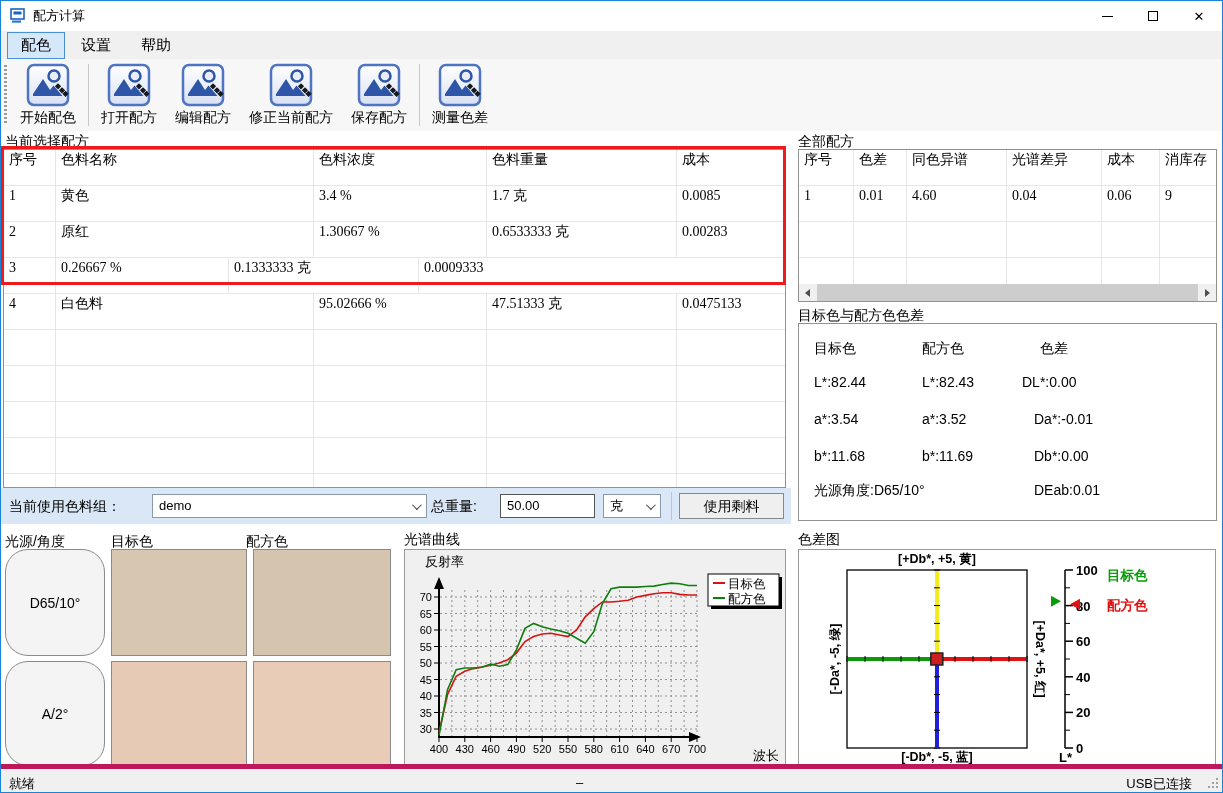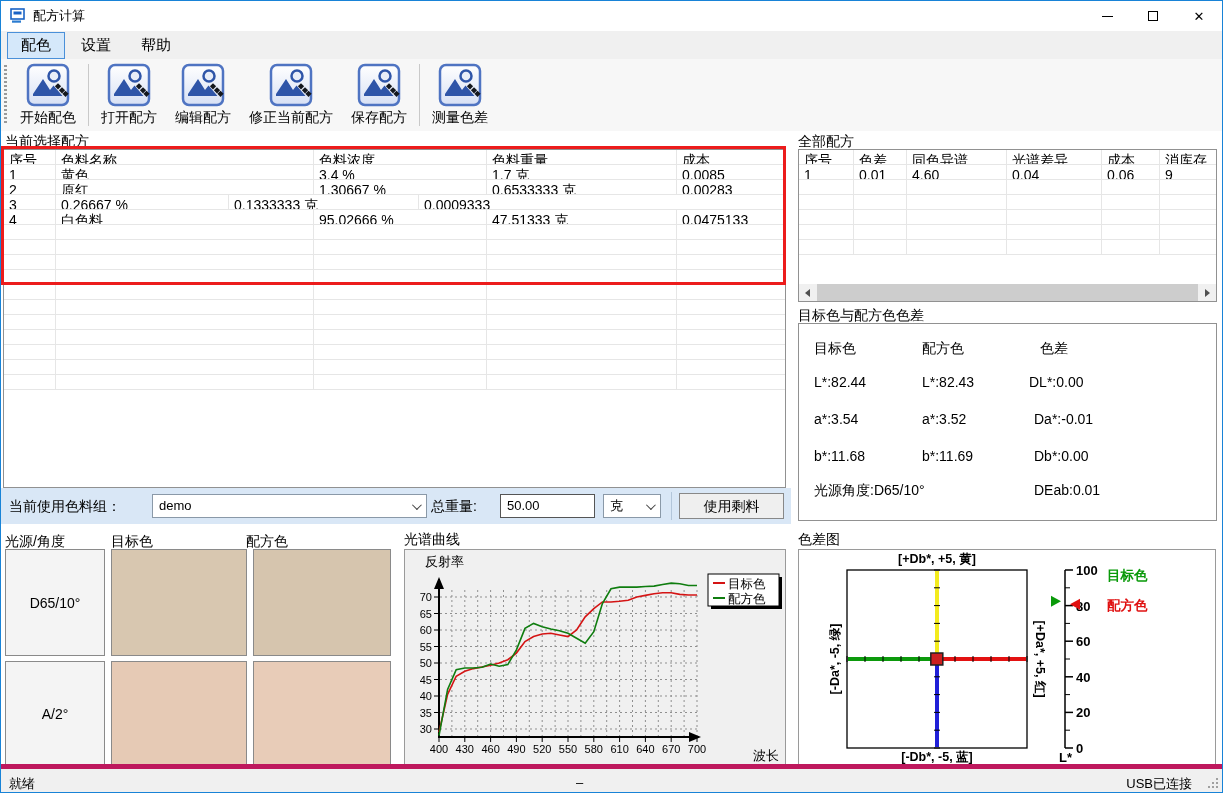--- a/index.html
+++ b/index.html
@@ -27,21 +27,21 @@
   .toolbar::before { content:""; position:absolute; left:3px; top:6px; width:3px; height:60px;
     background:repeating-linear-gradient(to bottom,#9a9a9a 0 2px,transparent 2px 4px); }
   .tbtn { display:flex; flex-direction:column; align-items:center; padding:2px 9px; font-size:14px; }
   .tbtn svg { width:44px; height:44px; margin-bottom:2px; }
   .tsep { width:1px; height:62px; background:#c9c9c9; margin:3px 3px 0 3px; }
   
   .client { position:absolute; left:0; top:130px; width:1221px; height:635px; background:#fff; }
   .seclabel { position:absolute; font-size:14px; white-space:nowrap; }
   .panelbox { position:absolute; border:1px solid #919191; background:#fff; overflow:hidden; }
   
-  .thead, .trow { display:flex; height:15px; line-height:20px; font-size:14px; }
+  .thead, .trow { display:flex; height:36px; line-height:20px; font-size:14px;font-family:Liberation Serif, serif; }
   .tcell { border-right:1px solid #e6e6e6; border-bottom:1px solid #e6e6e6; padding-left:5px;
            white-space:nowrap; overflow:hidden; flex:0 0 auto; }
   .tcell.last { flex:1 1 auto; border-right:none; }
   .redbox { position:absolute; left:0; top:15px; width:785px; height:139px; border:3px solid #ec1c1c; z-index:20; pointer-events:none; }
   
   .hscroll { position:absolute; left:0; bottom:0; height:17px; right:0; background:#f0f0f0; display:flex; }
   .scrollarrow { width:17px; height:17px; display:flex; align-items:center; justify-content:center; background:#f0f0f0; }
   .tri-l { width:0; height:0; border-top:4px solid transparent; border-bottom:4px solid transparent; border-right:5px solid #505050; }
   .tri-r { width:0; height:0; border-top:4px solid transparent; border-bottom:4px solid transparent; border-left:5px solid #505050; }
   .thumb { flex:1; background:#cdcdcd; margin:0 1px; }
@@ -54,21 +54,21 @@
            font-size:13px; line-height:22px; padding-left:6px; }
   .combo .chev { position:absolute; right:7px; top:8px; width:7px; height:7px;
            border-right:1.5px solid #444; border-bottom:1.5px solid #444; transform:rotate(45deg) translateY(-2px); }
   .edit { position:absolute; top:6px; height:24px; background:#fff; border:1px solid #555;
           font-size:13px; line-height:22px; padding-left:6px; }
   .vsep { position:absolute; left:670px; top:4px; width:1px; height:28px; background:#b3c6da; }
   .pushbtn { position:absolute; left:678px; top:5px; width:105px; height:26px; background:#efefef;
              border:1px solid #888; font-size:14px; text-align:center; line-height:24px; }
   
   .swcell { position:absolute; border:1px solid #8a8a8a; }
-  .swlabel { background:#f4f4f4; display:flex; align-items:center; justify-content:center; font-size:14px; }
+  .swlabel { background:#f4f4f4; display:flex; align-items:center; justify-content:center; font-size:14px;border-radius:23px; }
   
   .chartpanel { position:absolute; border:1px solid #9a9a9a; }
   
   .statusbar { position:absolute; left:0; bottom:0; width:1221px; height:28px; background:#f0f0f0;
                border-top:5px solid #be185d; font-size:13px; }
   .statusbar .sl { position:absolute; left:8px; top:6px; }
   .statusbar .sc { position:absolute; left:575px; top:6px; }
   .statusbar .sr { position:absolute; right:30px; top:6px; }
   .statusbar svg.grip { position:absolute; right:3px; bottom:3px; }
 </style>
@@ -348,21 +348,21 @@
       </div>
     </div>
 
   <span class="seclabel" style="left:797px;top:176px">目标色与配方色色差</span>
   <div class="panelbox" style="left:797px;top:192px;width:419px;height:198px">
     <span class="dv" style="left:15px;top:16px">目标色</span>
     <span class="dv" style="left:123px;top:16px">配方色</span>
     <span class="dv" style="left:241px;top:16px">色差</span>
     <span class="dv" style="left:15px;top:50px">L*:82.44</span>
     <span class="dv" style="left:123px;top:50px">L*:82.43</span>
-    <span class="dv" style="left:230px;top:50px">DL*:0.00</span>
+    <span class="dv" style="left:223px;top:50px">DL*:0.00</span>
     <span class="dv" style="left:15px;top:87px">a*:3.54</span>
     <span class="dv" style="left:123px;top:87px">a*:3.52</span>
     <span class="dv" style="left:235px;top:87px">Da*:-0.01</span>
     <span class="dv" style="left:15px;top:124px">b*:11.68</span>
     <span class="dv" style="left:123px;top:124px">b*:11.69</span>
     <span class="dv" style="left:235px;top:124px">Db*:0.00</span>
     <span class="dv" style="left:15px;top:158px">光源角度:D65/10°</span>
     <span class="dv" style="left:235px;top:158px">DEab:0.01</span>
   </div>
 

